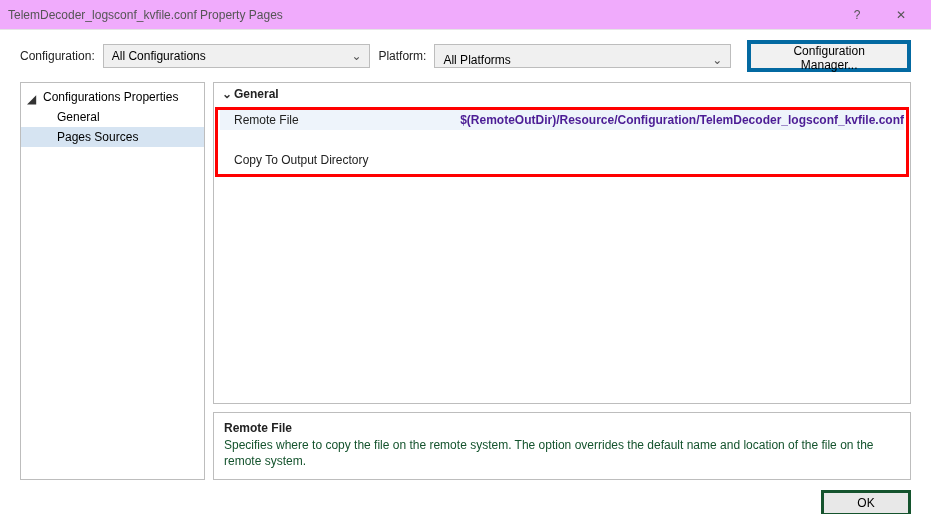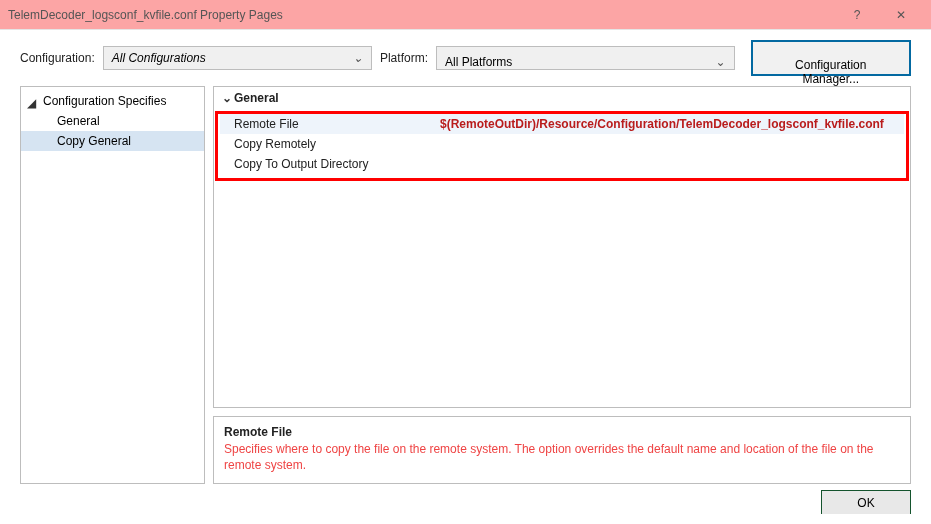--- a/index.html
+++ b/index.html
@@ -1,55 +1,55 @@
 <!DOCTYPE html>
 <html><head>
   <meta charset="utf-8">
   <style>
     * { box-sizing: border-box; margin: 0; padding: 0; font-family: "Segoe UI", Tahoma, sans-serif; font-size: 12px; }
     body { background: #fff; width: 931px; height: 524px; overflow: hidden; position: relative; }
 
-    .titlebar { height: 30px; display: flex; align-items: center; padding: 0 8px; background: #fca5a5; color: #444; border-bottom: 1px solid #e5e5e5; }
+    .titlebar { height: 30px; display: flex; align-items: center; padding: 0 8px; background: #f0abfc; color: #444; border-bottom: 1px solid #e5e5e5; }
     .titlebar .title { flex: 1; font-size: 12px; color: #555; }
     .titlebar .btn { width: 44px; height: 28px; display: flex; align-items: center; justify-content: center; color: #555; cursor: pointer; }
 
     .toprow { display: flex; align-items: center; gap: 8px; padding: 10px 20px 10px 20px; }
     .toprow .lbl { color: #222; }
     .combo { display: flex; align-items: center; justify-content: space-between; border: 1px solid #bdbdbd; background: #f0f0f0; height: 24px; padding: 0 8px; cursor: pointer; }
     .combo .chev { color: #555; }
-    .combo-config { width: 275px; font-style: italic; }
+    .combo-config { width: 275px; }
     .combo-platform { width: 305px; align-items: flex-end; }
-    .cfgmgr { height: 26px; border: 2px solid #0369a1; background: #f1f1f1; padding: 16px 14px; cursor: pointer; }
+    .cfgmgr { height: 32px; border: 4px solid #0369a1; background: #f1f1f1; padding: 0 14px; cursor: pointer; }
 
     .mainwrap { display: flex; padding: 0 20px 12px 20px; gap: 8px; height: calc(524px - 30px - 44px - 40px); }
 
     .tree { width: 185px; border: 1px solid #bdbdbd; background: #fff; padding-top: 4px; }
     .tree-row { display: flex; align-items: center; height: 20px; padding-left: 6px; cursor: pointer; }
     .tree-row.lvl1 { padding-left: 36px; }
     .tree-row.sel { background: #d6e4f2; }
     .twisty { display: inline-block; width: 10px; height: 10px; margin-right: 6px; color: #333; }
 
     .rightcol { flex: 1; display: flex; flex-direction: column; gap: 8px; }
     .gridbox { flex: 1; border: 1px solid #bdbdbd; background: #fff; position: relative; overflow: hidden; }
     .sectionhdr { display: flex; align-items: center; height: 22px; padding-left: 6px; font-weight: 700; color: #222; }
     .sectionhdr .chev2 { display: inline-block; width: 14px; text-align: center; color: #333; }
 
     .redframe { position: absolute; left: 1px; right: 1px; top: 24px; border: 3px solid red; padding: 0 2px 4px 2px; }
     .proprow { display: flex; align-items: center; height: 20px; }
     .proprow.sel { background: #eef4fb; }
     .proprow .k { width: 220px; padding-left: 14px; color: #222; }
-    .proprow .v { flex: 1; color: #b91c1c; font-weight: 700; }
+    .proprow .v { flex: 1; color: #4c1d95; font-weight: 700; text-align: right; }
     .proprow.sel .v { font-weight: 700; }
 
     .descbox { border: 1px solid #bdbdbd; background: #fff; padding: 8px 10px; height: 68px; }
     .descbox .hd { font-weight: 700; color: #222; margin-bottom: 2px; }
-    .descbox .bd { color: #ef4444; line-height: 1.35; }
+    .descbox .bd { color: #14532d; line-height: 1.35; }
 
     .footer { position: absolute; bottom: 0; right: 20px; height: 40px; display: flex; align-items: flex-start; gap: 10px; padding-top: 6px; }
-    .footer button { height: 26px; width: 90px; border: 1px solid #14532d; background: #f1f1f1; cursor: pointer; }
+    .footer button { height: 26px; width: 90px; border: 3px solid #14532d; background: #f1f1f1; cursor: pointer; }
     .footer button.primary { background: #e8e8e8; }
     
     .clipmask { position: absolute; left:0; right:0; bottom:0; height: 10px; background: #fff; }
   </style>
 </head>
 <body>
 
 <div class="titlebar">
   <div class="title">TelemDecoder_logsconf_kvfile.conf Property Pages</div>
   <div class="btn">
@@ -73,44 +73,43 @@
   </div>
   <div style="flex:1"></div>
   <button class="cfgmgr">Configuration Manager...</button>
 </div>
 
 <div class="mainwrap">
 
   <div class="tree">
     <div class="tree-row">
       <span class="twisty">◢</span>
-      <span>Configuration Specifies</span>
+      <span>Configurations Properties</span>
     </div>
     <div class="tree-row lvl1">
       <span>General</span>
     </div>
     <div class="tree-row lvl1 sel">
-      <span>Copy General</span>
+      <span>Pages Sources</span>
     </div>
   </div>
 
   <div class="rightcol">
     <div class="gridbox">
       <div class="sectionhdr">
         <span class="chev2">⌄</span>
         <span>General</span>
       </div>
 
       <div class="redframe">
         <div class="proprow sel">
           <div class="k">Remote File</div>
           <div class="v">$(RemoteOutDir)/Resource/Configuration/TelemDecoder_logsconf_kvfile.conf</div>
         </div>
         <div class="proprow">
-          <div class="k">Copy Remotely</div>
         </div>
         <div class="proprow">
           <div class="k">Copy To Output Directory</div>
         </div>
       </div>
     </div>
 
     <div class="descbox">
       <div class="hd">Remote File</div>
       <div class="bd">Specifies where to copy the file on the remote system. The option overrides the default name and location of the file on the remote system.</div>

